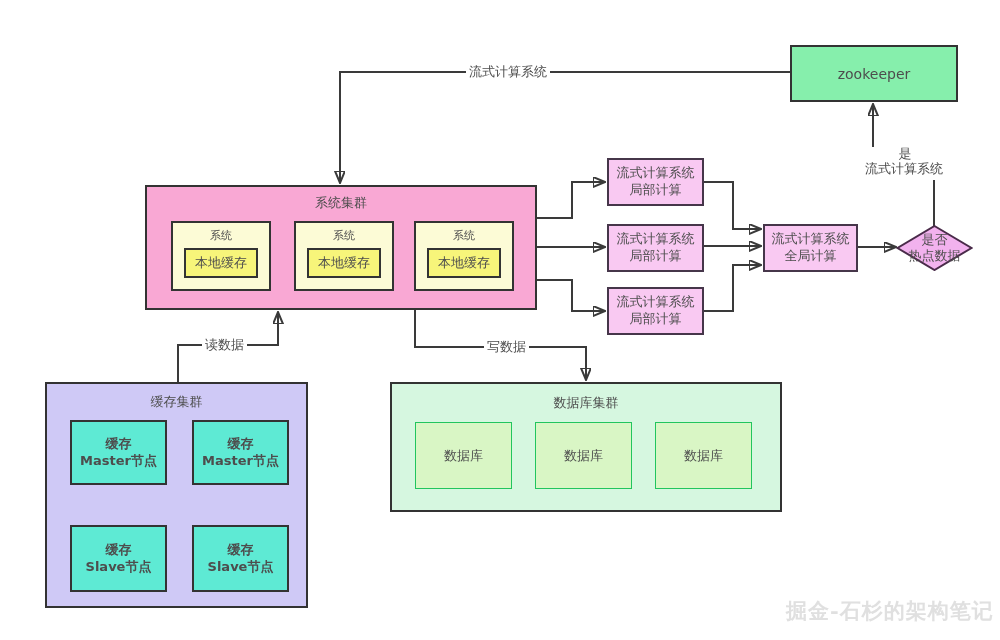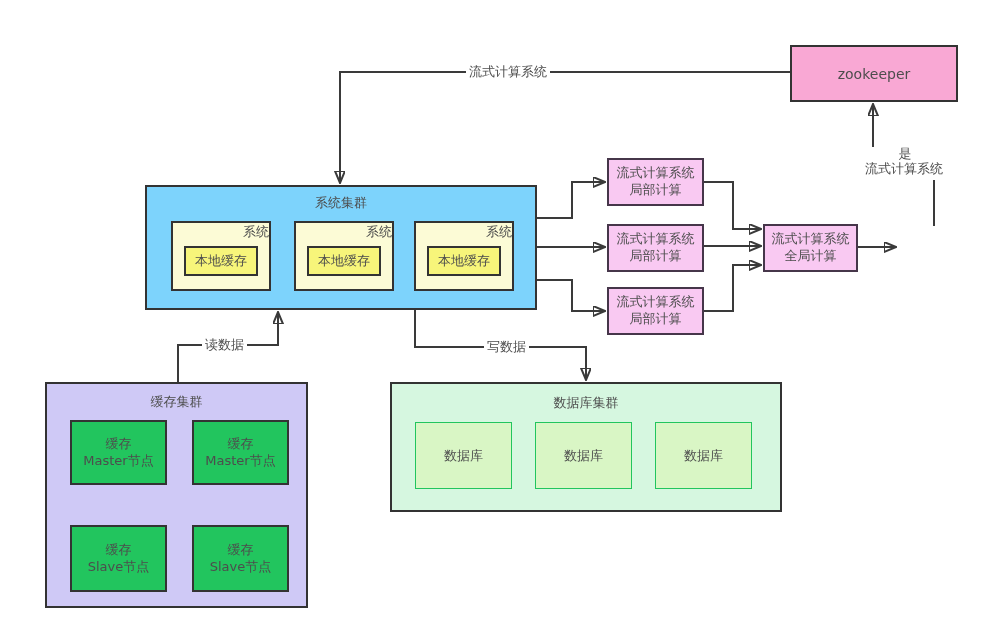--- a/index.html
+++ b/index.html
@@ -7,41 +7,41 @@
     position:relative;width:1000px;height:640px;background:#ffffff;overflow:hidden;
     font-family:"DejaVu Sans","Liberation Sans",sans-serif;color:#4d4d4d;
   }
   .connectors{position:absolute;left:0;top:0;width:1000px;height:640px;}
   .connectors path{fill:none;stroke:#3a3a3a;stroke-width:2;}
   .box{position:absolute;box-sizing:border-box;border:2px solid #333333;}
   .center2l{display:flex;flex-direction:column;align-items:center;justify-content:center;
     font-size:13px;line-height:1.3;text-align:center;white-space:nowrap;}
   .cluster-title{position:absolute;left:0;right:0;text-align:center;font-size:13px;}
   
-  .zk{left:790px;top:45px;width:168px;height:57px;background:#f9a8d4;
+  .zk{left:790px;top:45px;width:168px;height:57px;background:#86efac;
     display:flex;align-items:center;justify-content:center;font-size:14px;}
   
-  .sys-cluster{left:145px;top:185px;width:392px;height:125px;background:#7dd3fc;}
+  .sys-cluster{left:145px;top:185px;width:392px;height:125px;background:#f9a8d4;}
   .sys-node{position:absolute;top:34px;width:100px;height:70px;background:#fcfbd6;
     border:2px solid #333333;box-sizing:border-box;}
-  .sys-node .sys-title{text-align:right;font-size:13px;}
+  .sys-node .sys-title{text-align:center;font-size:11px;margin-top:5px;}
   .local-cache{margin:5px auto 0;width:74px;height:30px;background:#f7f57a;
     border:2px solid #333333;box-sizing:border-box;display:flex;align-items:center;
     justify-content:center;font-size:13px;white-space:nowrap;}
   
   .stream{left:607px;width:97px;height:48px;background:#f9c9f2;border-color:#46364a;}
   .global{left:763px;top:224px;width:95px;height:48px;background:#f9c9f2;border-color:#46364a;}
   
   .decision{position:absolute;left:896px;top:225px;width:77px;height:46px;}
   .decision svg{position:absolute;left:0;top:0;}
   .decision .d-text{position:absolute;left:-8px;top:0;width:93px;height:46px;}
   
   .cache-cluster{left:45px;top:382px;width:263px;height:226px;background:#cfc9f6;}
-  .cache-node{position:absolute;width:97px;height:65px;background:#22c55e;
-    border:2px solid #333333;box-sizing:border-box;}
+  .cache-node{position:absolute;width:97px;height:65px;background:#5eead4;
+    border:2px solid #333333;box-sizing:border-box;font-weight:bold;}
   
   .db-cluster{left:390px;top:382px;width:392px;height:130px;background:#d6f7e0;}
   .db-node{position:absolute;top:38px;width:97px;height:67px;background:#d9f6c5;
     border:1px solid #22c55e;box-sizing:border-box;display:flex;align-items:center;
     justify-content:center;font-size:13px;}
   
   .edge-label{position:absolute;font-size:13px;line-height:16px;background:#ffffff;
     text-align:center;padding:0 3px;white-space:nowrap;}
   .edge-label.bare{background:transparent;}
   
@@ -107,20 +107,29 @@
   <div class="box stream center2l" style="top:287px;">
     <div>流式计算系统</div>
     <div>局部计算</div>
   </div>
 
   <div class="box global center2l">
     <div>流式计算系统</div>
     <div>全局计算</div>
   </div>
 
+  <div class="decision">
+    <svg width="77" height="46" viewBox="0 0 77 46">
+      <polygon points="38.5,1 75.5,23 38.5,45 1.5,23" fill="#f2b2ee" stroke="#4a2b4a" stroke-width="2"></polygon>
+    </svg>
+    <div class="d-text center2l" style="line-height:1.2;">
+      <div>是否</div>
+      <div>热点数据</div>
+    </div>
+  </div>
 
   <div class="box cache-cluster">
     <div class="cluster-title" style="top:9px;">缓存集群</div>
 
     <div class="cache-node center2l" style="left:23px;top:36px;">
       <div>缓存</div>
       <div>Master节点</div>
     </div>
     <div class="cache-node center2l" style="left:145px;top:36px;">
       <div>缓存</div>
@@ -142,14 +151,15 @@
     <div class="db-node" style="left:143px;">数据库</div>
     <div class="db-node" style="left:263px;">数据库</div>
   </div>
 
   <div class="edge-label" style="left:466px;top:64px;">流式计算系统</div>
   <div class="edge-label" style="left:202px;top:337px;">读数据</div>
   <div class="edge-label" style="left:484px;top:339px;">写数据</div>
   <div class="edge-label bare" style="left:867px;top:146px;width:70px;">是</div>
   <div class="edge-label" style="left:862px;top:161px;">流式计算系统</div>
 
+  <div class="watermark">掘金-石杉的架构笔记</div>
 
 </div>
 
 </body></html>

